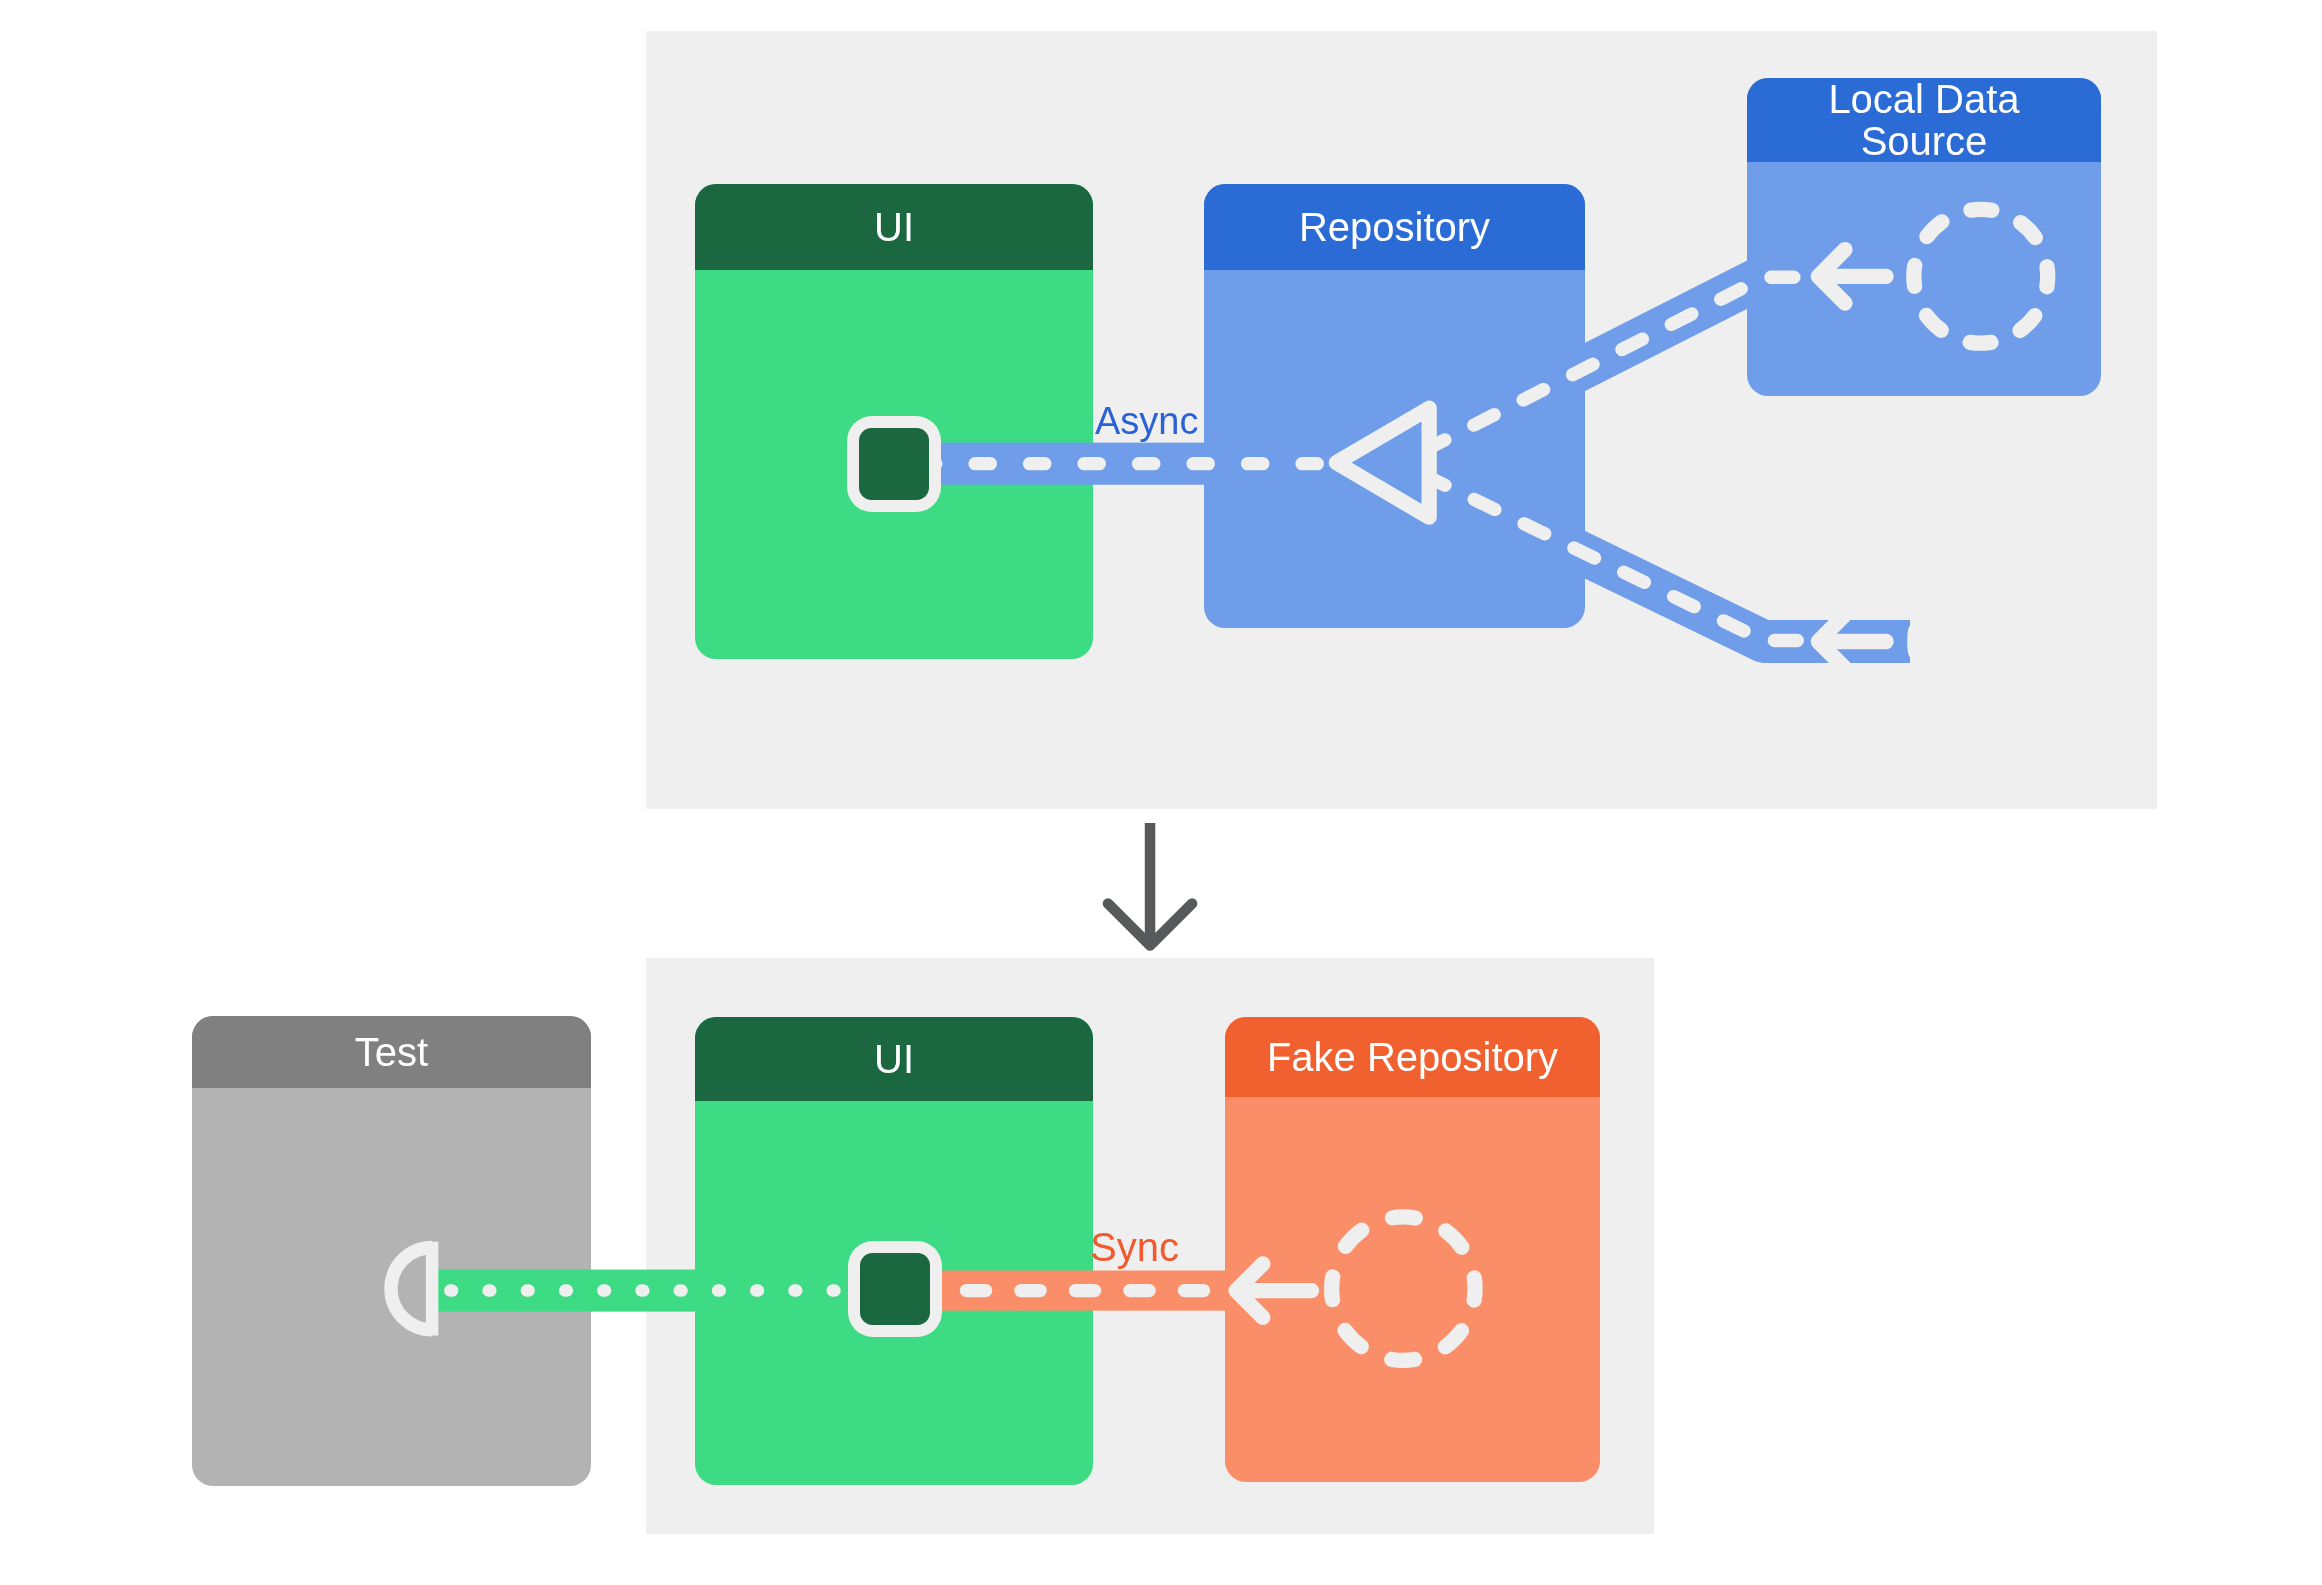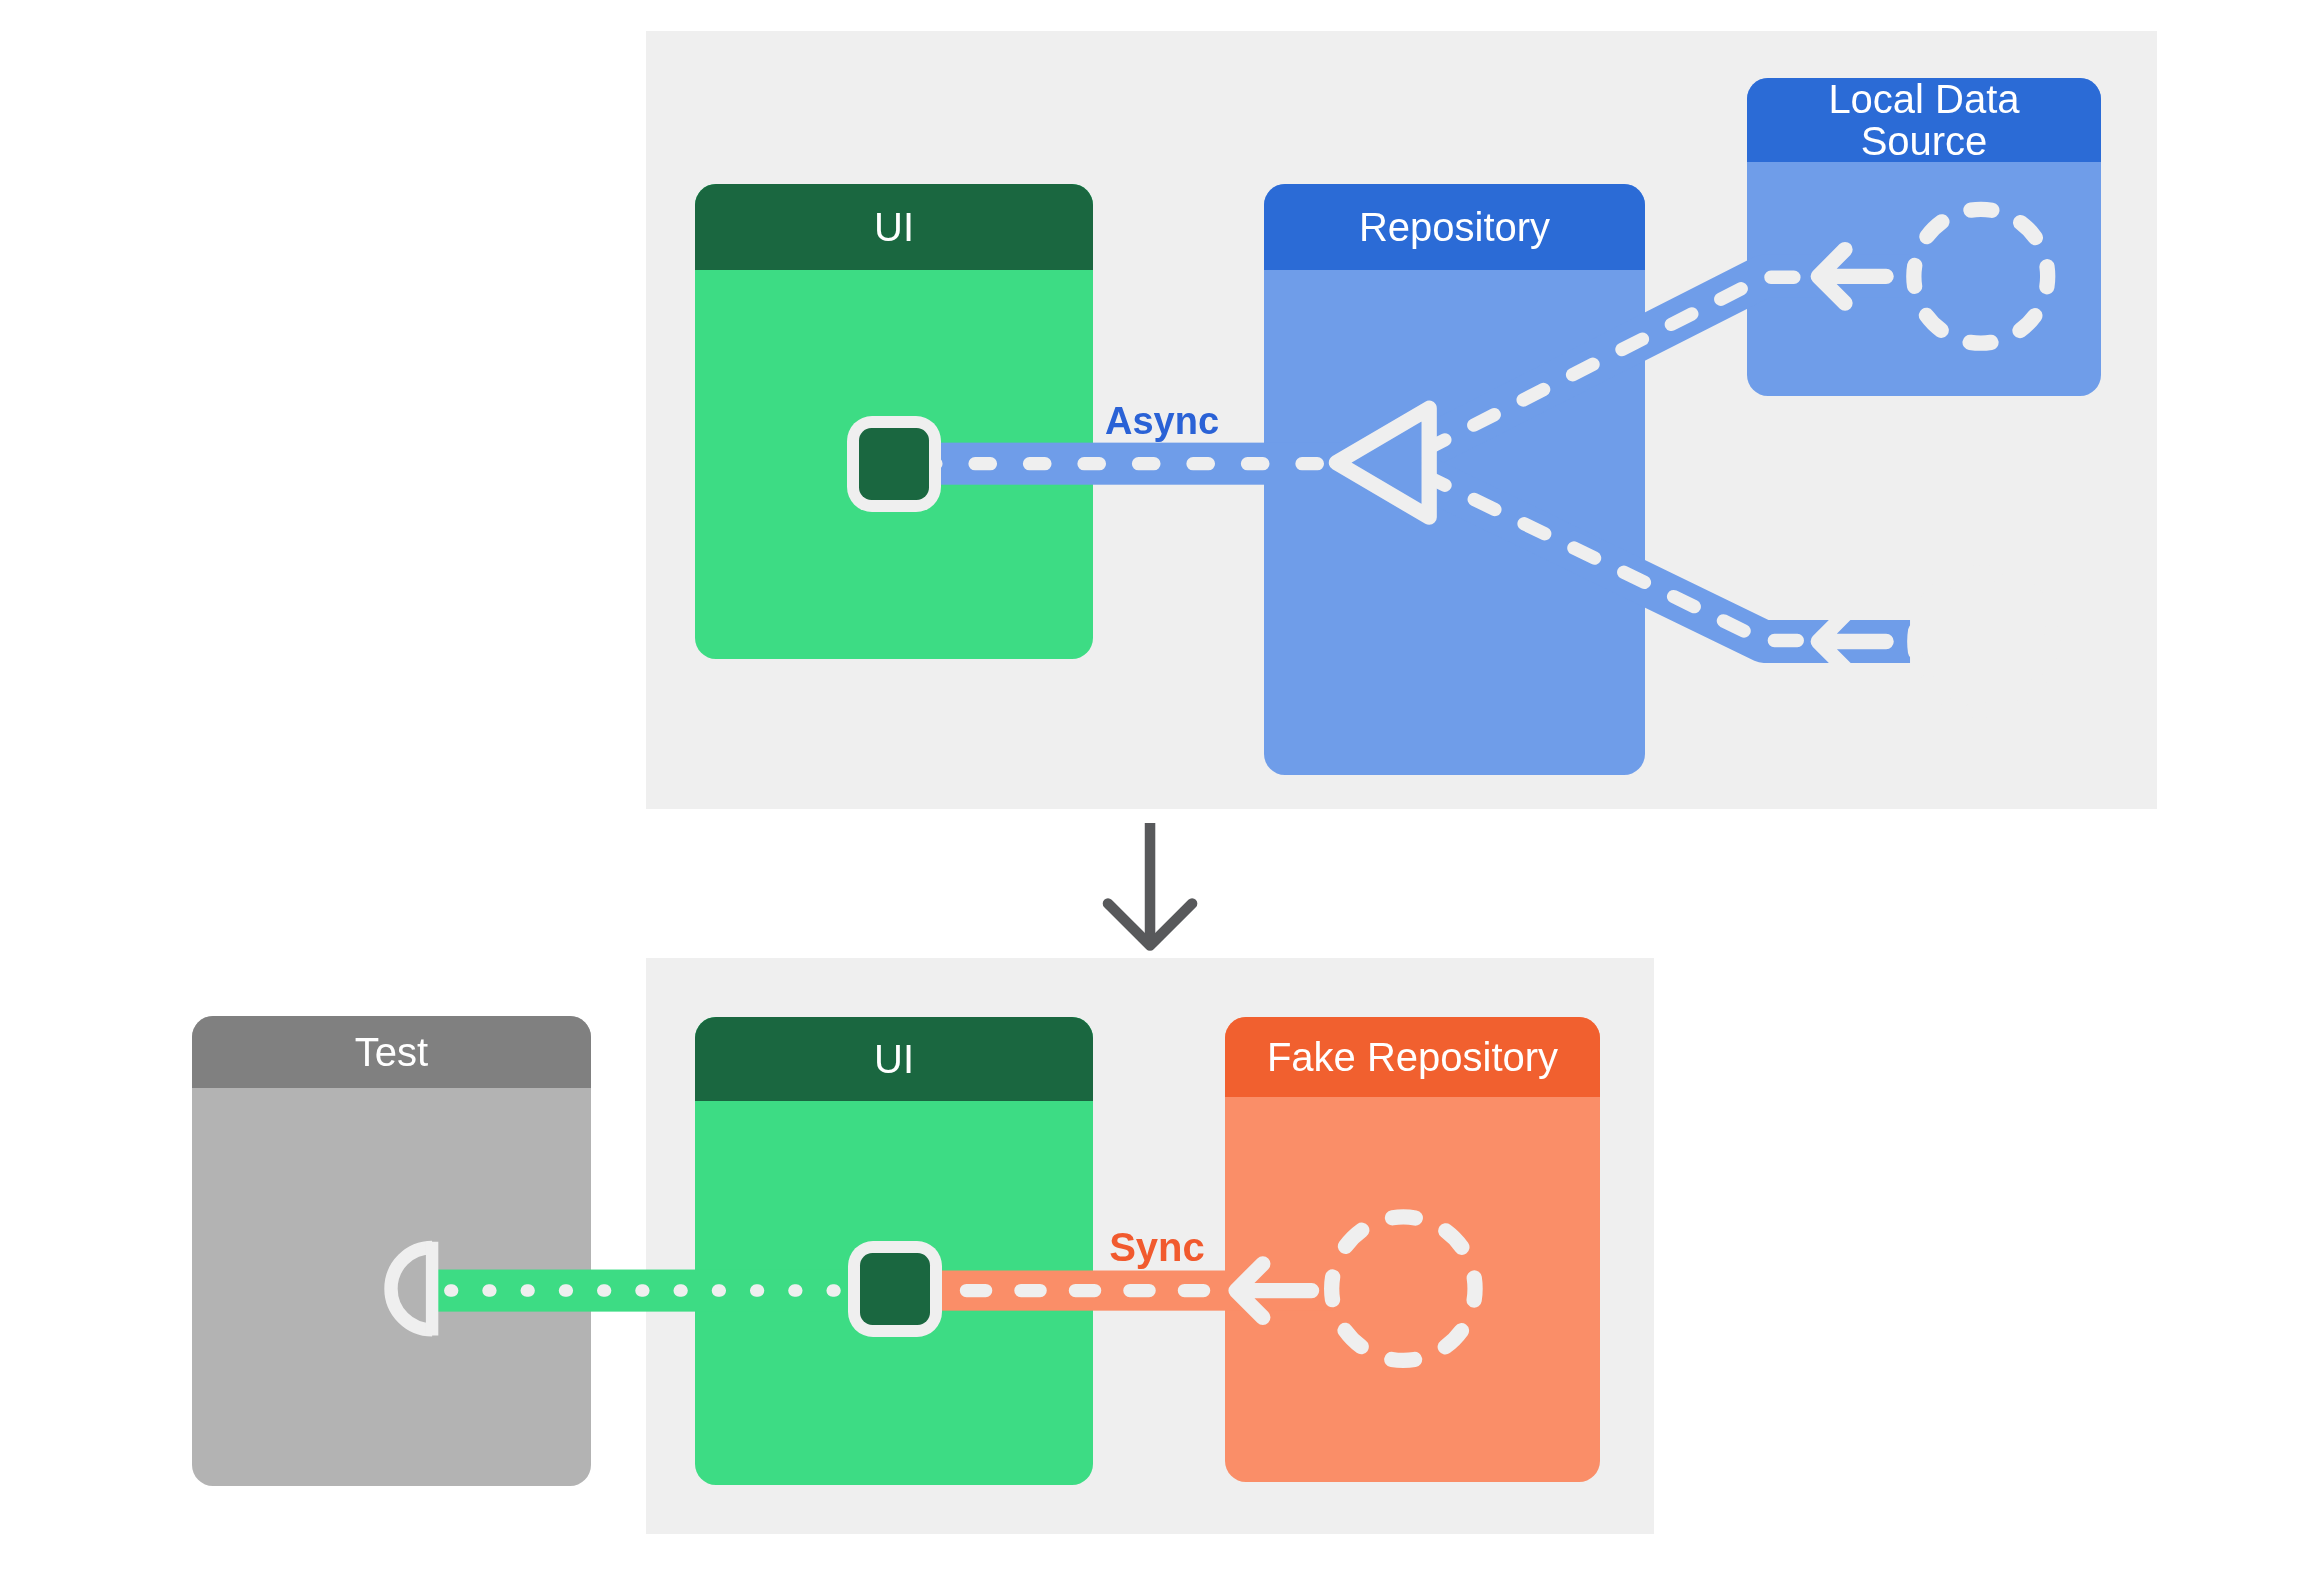--- a/index.html
+++ b/index.html
@@ -21,40 +21,40 @@
   .card{position:absolute;border-radius:21px;z-index:1;overflow:hidden;}
   .card-header{display:flex;align-items:center;justify-content:center;
                color:#FFFFFF;font-size:40px;line-height:42px;text-align:center;}
   .card-header .hlabel{display:inline-block;max-width:306px;}
   .card.remote .hlabel{max-width:239px;}
 
   .card.test-card{left:192px;top:1016px;width:399px;height:470px;background:var(--gray-body);}
   .card.test-card .card-header{height:72px;background:var(--gray-header);}
   .card.ui-top{left:695px;top:184px;width:398px;height:475px;background:var(--green-body);}
   .card.ui-top .card-header{height:86px;background:var(--green-header);}
-  .card.repo{left:1264px;top:184px;width:381px;height:591px;background:var(--blue-body);}
+  .card.repo{left:1204px;top:184px;width:381px;height:444px;background:var(--blue-body);}
   .card.repo .card-header{height:86px;background:var(--blue-header);}
   .card.local{left:1747px;top:78px;width:354px;height:318px;background:var(--blue-body);}
   .card.local .card-header{height:84px;background:var(--blue-header);}
   .card.remote{left:1746px;top:442px;width:357px;height:321px;background:var(--blue-body);}
   .card.remote .card-header{height:86px;background:var(--blue-header);}
   .card.ui-bottom{left:695px;top:1017px;width:398px;height:468px;background:var(--green-body);}
   .card.ui-bottom .card-header{height:84px;background:var(--green-header);}
   .card.fake{left:1225px;top:1017px;width:375px;height:465px;background:var(--orange-body);}
   .card.fake .card-header{height:80px;background:var(--orange-header);}
 
   .overlay{position:absolute;left:0;top:0;width:2323px;height:1586px;z-index:2;}
 
   .ui-unit{position:absolute;width:94px;height:96px;background:var(--connector-stroke);
            border-radius:25px;z-index:3;}
   .ui-unit .inner{position:absolute;inset:12.4px;background:var(--green-header);border-radius:12.4px;}
   .ui-unit.top-unit{left:847px;top:416px;}
   .ui-unit.bottom-unit{left:848px;top:1241px;}
 
-  .conn-label{position:absolute;z-index:4;text-align:center;font-weight:bold;}
+  .conn-label{position:absolute;z-index:4;font-weight:normal;}
   .conn-label.async{left:1095px;top:400px;width:134px;font-size:38px;color:var(--async-text);}
   .conn-label.sync{left:1090px;top:1225px;width:134px;font-size:40px;color:var(--sync-text);}
 
   
   .band-blue{fill:var(--blue-body);}
   .band-green{fill:var(--green-body);}
   .band-orange{fill:var(--orange-body);}
   .thick-blue{stroke:var(--blue-body);stroke-width:45;fill:none;stroke-linejoin:round;}
   .dash{stroke:var(--connector-stroke);stroke-width:14;fill:none;
         stroke-linecap:round;stroke-linejoin:round;}

